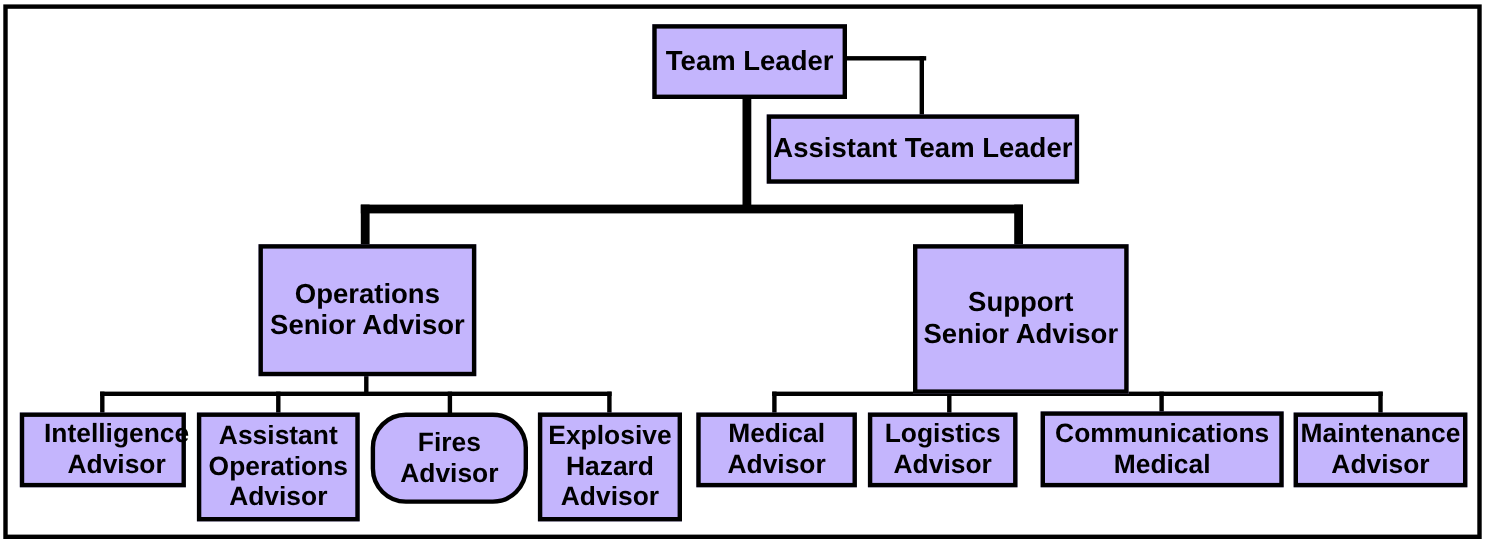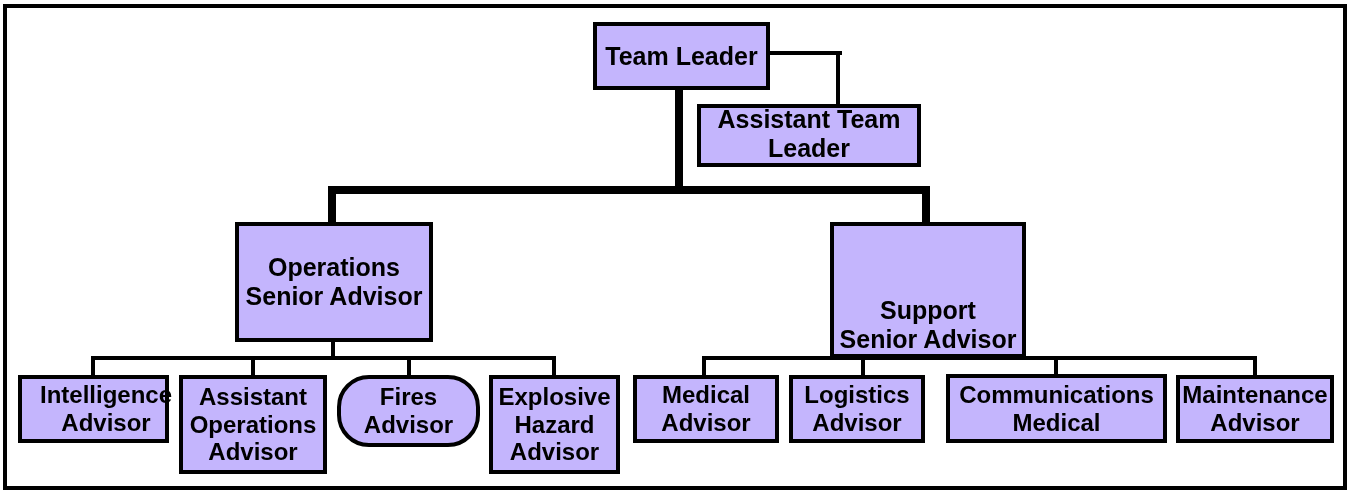--- a/index.html
+++ b/index.html
@@ -45,26 +45,26 @@
   .fs-lg { font-size: 25px; }
   .fs-md { font-size: 24px; }
   .line {
     position: absolute;
     background: #000000;
     z-index: 1;
   }
 
   
   .n-team-leader        { left: 593px; top: 22px;  width: 177px; height: 68px; }
-  .n-asst-team-leader   { left: 697px; top: 104px; width: 224px; height: 63px; align-items: flex-end; }
+  .n-asst-team-leader   { left: 697px; top: 104px; width: 284px; height: 63px; }
   .n-ops-senior         { left: 235px; top: 222px; width: 198px; height: 120px; }
-  .n-support-senior     { left: 830px; top: 222px; width: 196px; height: 136px; align-items: flex-end; }
+  .n-support-senior     { left: 830px; top: 222px; width: 196px; height: 136px; }
   .n-intelligence       { left: 18px;  top: 375px; width: 151px; height: 68px; padding-left: 25px; }
   .n-asst-ops           { left: 179px; top: 375px; width: 148px; height: 99px; }
-  .n-fires              { left: 337px; top: 375px; width: 143px; height: 72px; border-radius: 32px; }
+  .n-fires              { left: 337px; top: 375px; width: 143px; height: 83px; border-radius: 32px; }
   .n-explosive          { left: 489px; top: 375px; width: 131px; height: 99px; }
   .n-medical            { left: 633px; top: 375px; width: 146px; height: 68px; }
   .n-logistics          { left: 789px; top: 375px; width: 136px; height: 68px; }
   .n-communications     { left: 946px; top: 374px; width: 221px; height: 69px; }
   .n-maintenance        { left: 1176px; top: 375px; width: 158px; height: 68px; }
 
   
   .l-tl-atl-h   { left: 768px; top: 51px;  width: 74px;  height: 4px; }
   .l-tl-atl-v   { left: 836px; top: 51px;  width: 4px;   height: 55px; }
   .l-trunk      { left: 675px; top: 88px;  width: 8px;   height: 104px; }

